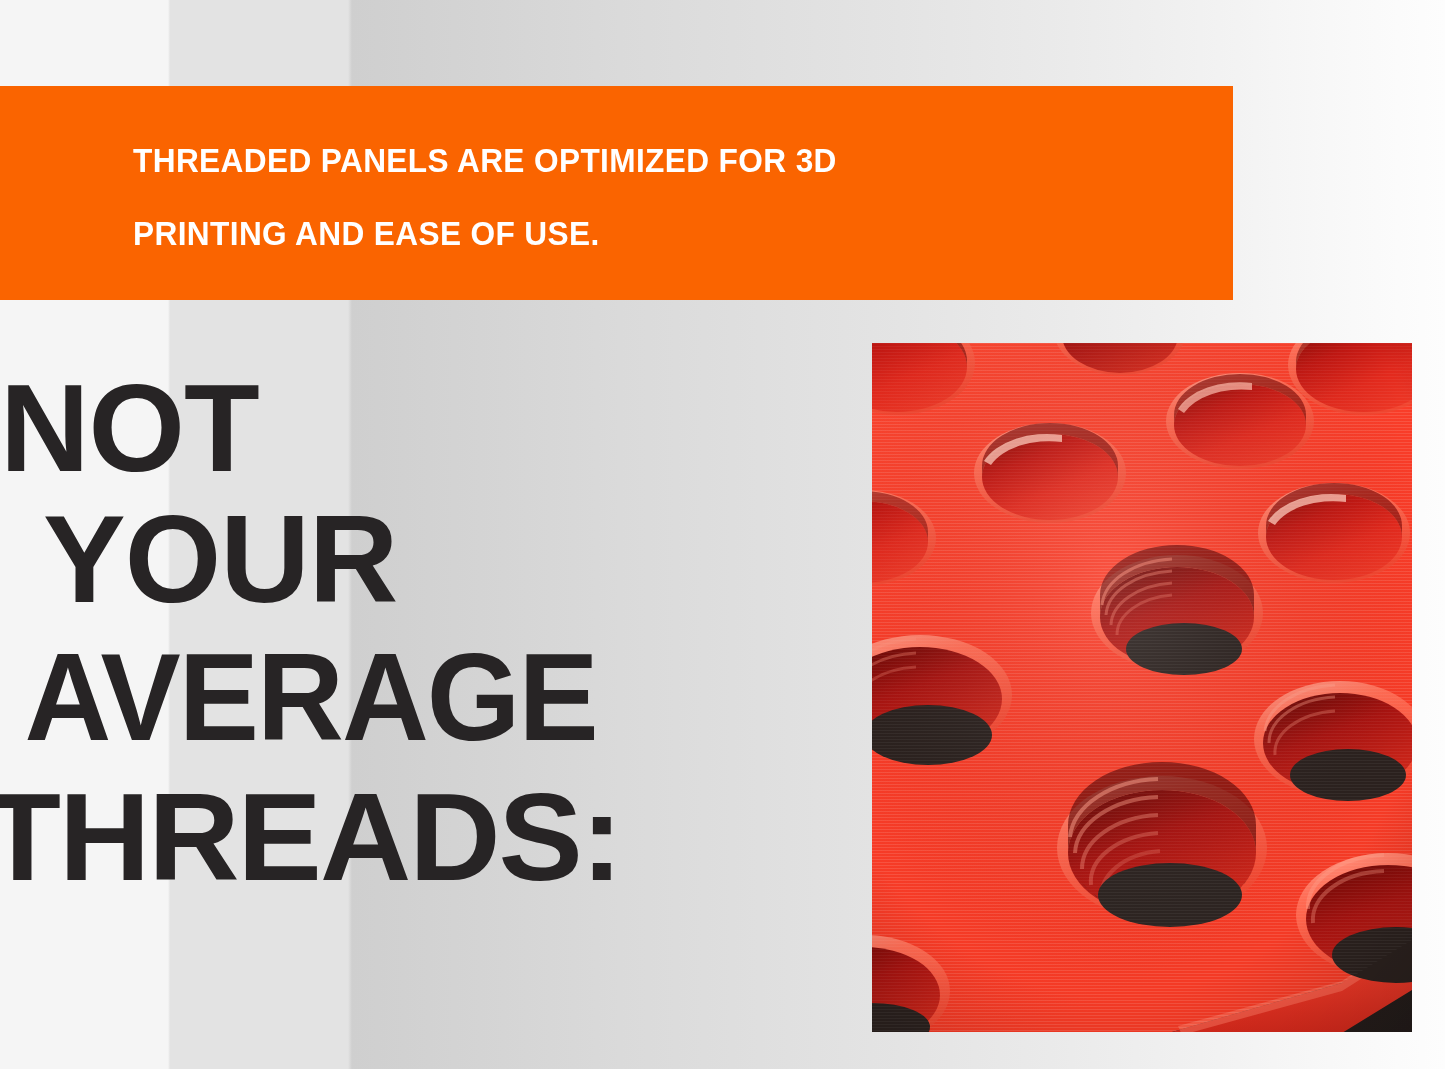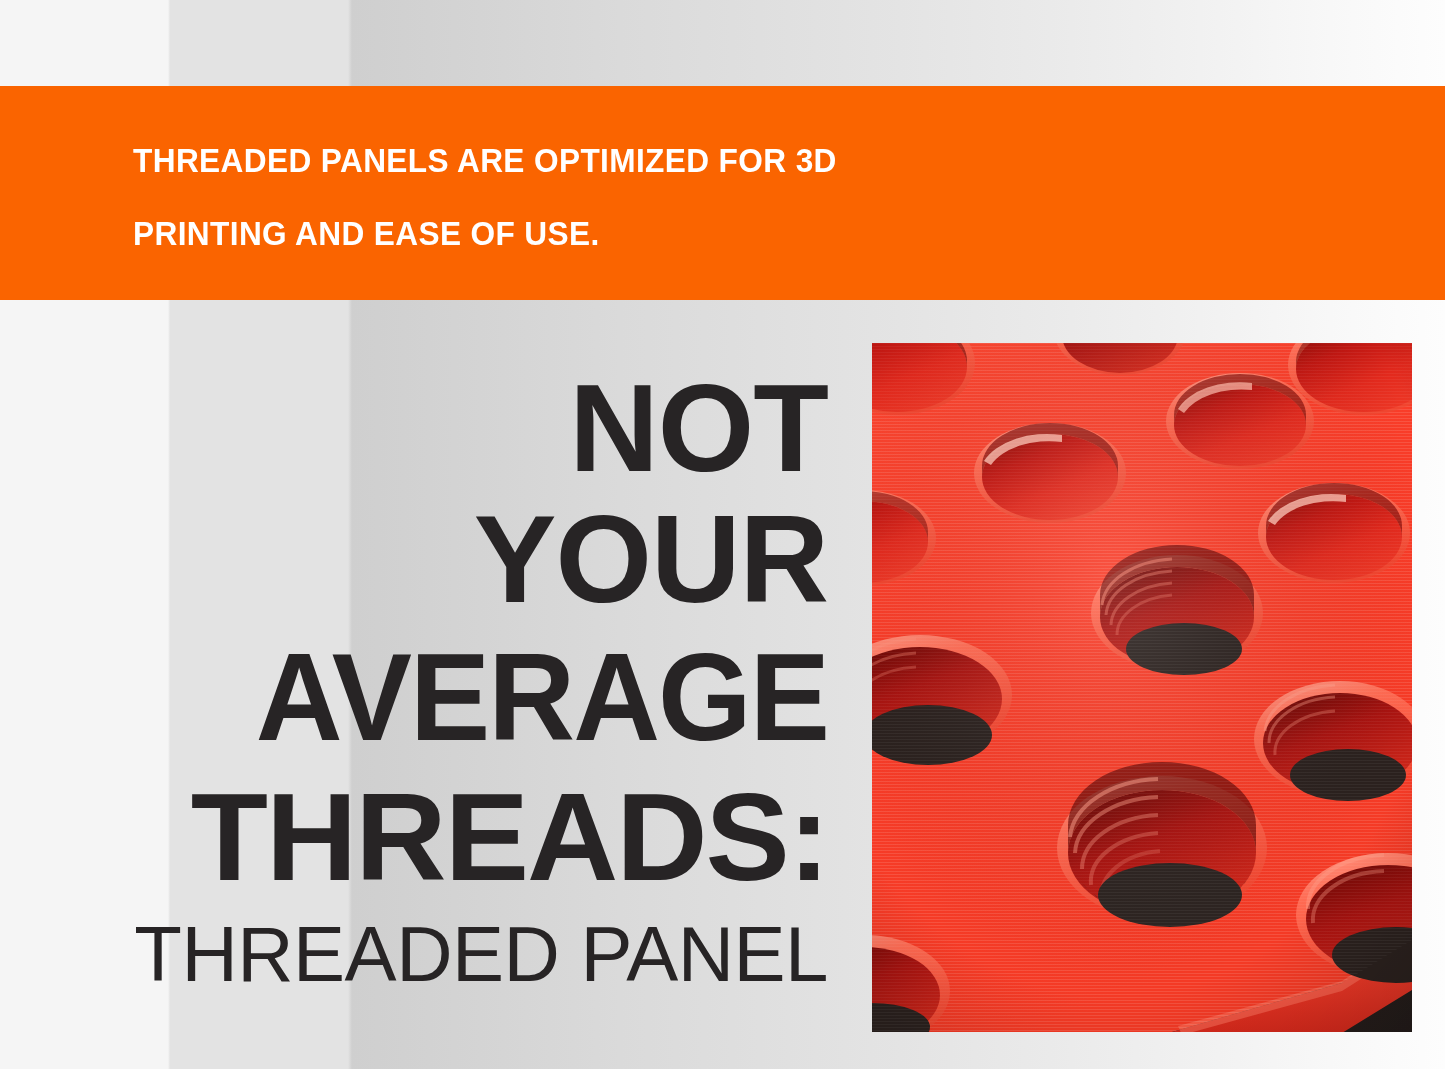--- a/index.html
+++ b/index.html
@@ -35,21 +35,21 @@
         #f1f1f1 1200px,
         #f8f8f8 1330px,
         #fdfdfd 1445px);
   }
 
   
   .banner {
     position: absolute;
     left: 0;
     top: 86px;
-    width: 1445px;
+    width: 1233px;
     height: 214px;
     background: #fa6400;
   }
   .banner-text {
     position: absolute;
     left: 133px;
     top: 38px;
     width: 1100px;
     color: #ffffff;
     font-family: "Liberation Sans", sans-serif;
@@ -65,23 +65,21 @@
     display: block;
     white-space: nowrap;
   }
 
   
   .headline {
     position: absolute;
     left: 0px;
     top: 366px;
     width: 813px;
-    text-align: right;
     color: #272425;
-    padding-left: 15px;
   }
   .h-line {
     display: block;
     white-space: nowrap;
     font-family: "Liberation Sans", sans-serif;
     font-weight: 700;
     text-transform: uppercase;
     color: #272425;
   }
   .h-not {
@@ -157,21 +155,20 @@
       <span class="banner-line">THREADED PANELS ARE OPTIMIZED FOR 3D</span>
       <span class="banner-line">PRINTING AND EASE OF USE.</span>
     </div>
   </div>
 
   <div class="headline">
     <span class="h-line h-not">NOT</span>
     <span class="h-line h-your">YOUR</span>
     <span class="h-line h-average">AVERAGE</span>
     <span class="h-line h-threads">THREADS:</span>
-    <span class="h-sub">THREADED PANEL</span>
   </div>
 
   <div class="photo">
     <div class="photo-inner">
       <svg class="photo-svg" viewBox="0 0 540 689" preserveAspectRatio="none">
         <defs>
           <linearGradient id="plateG" x1="0" y1="0" x2="0.35" y2="1">
             <stop offset="0%" stop-color="#fb4731"></stop>
             <stop offset="45%" stop-color="#f93c28"></stop>
             <stop offset="100%" stop-color="#f43a25"></stop>

